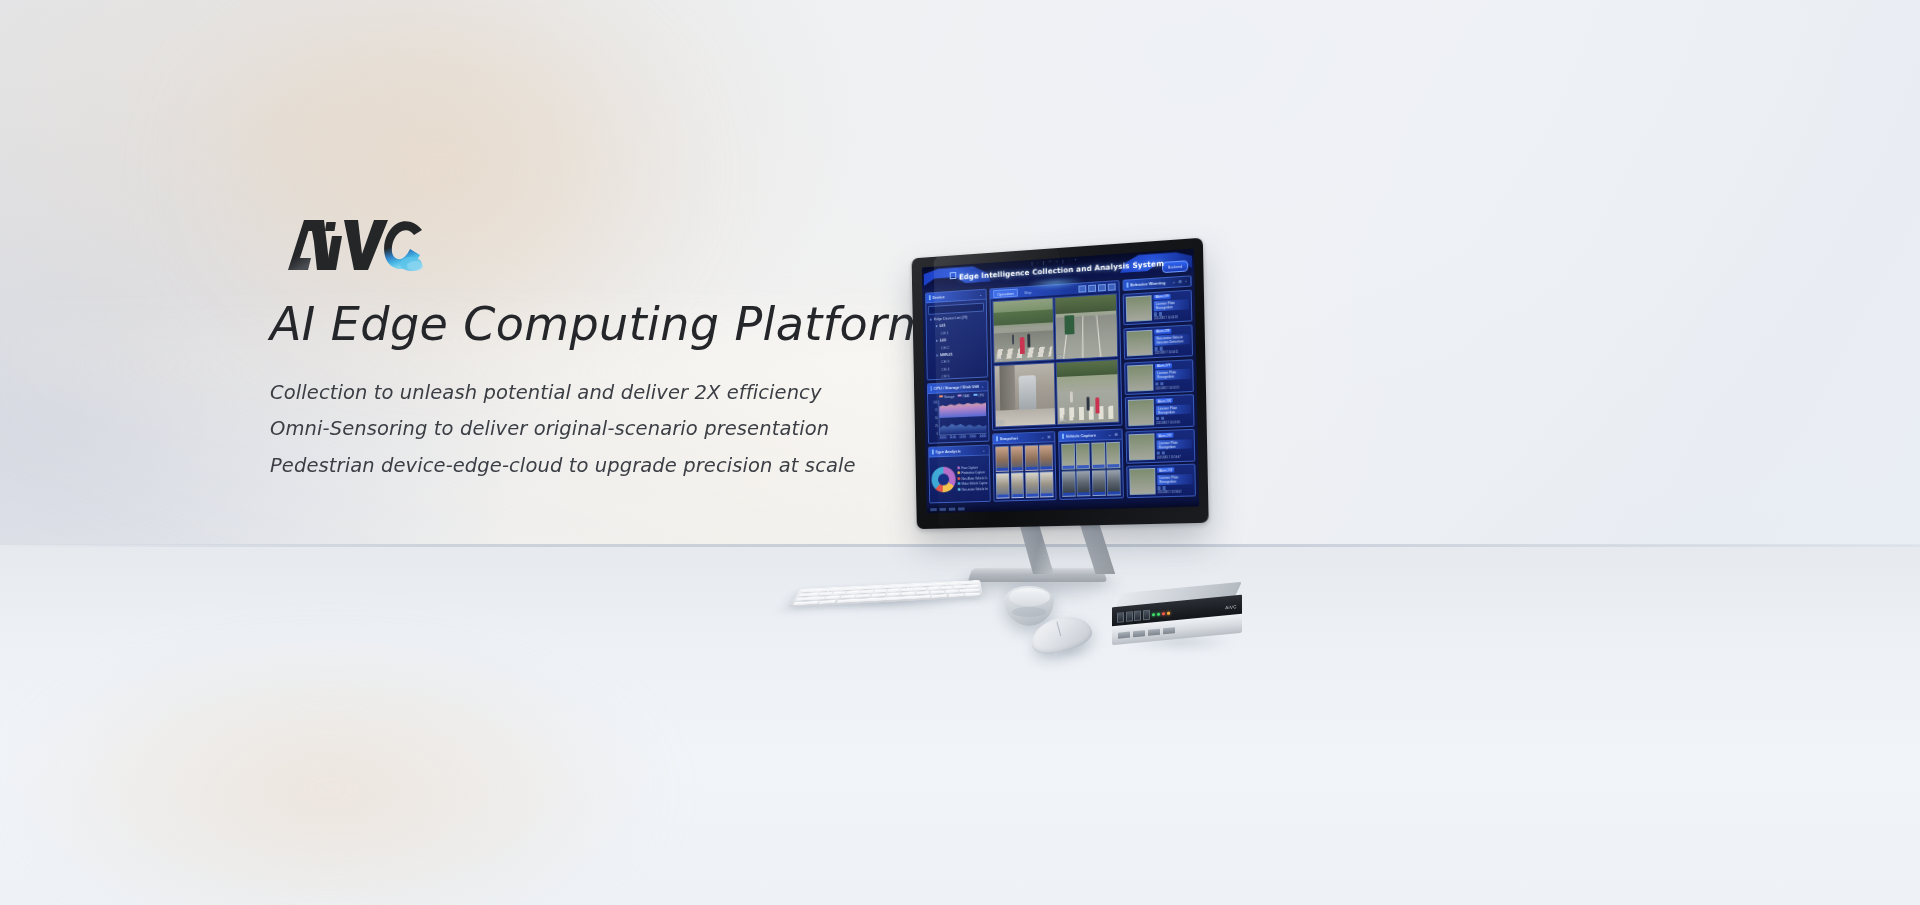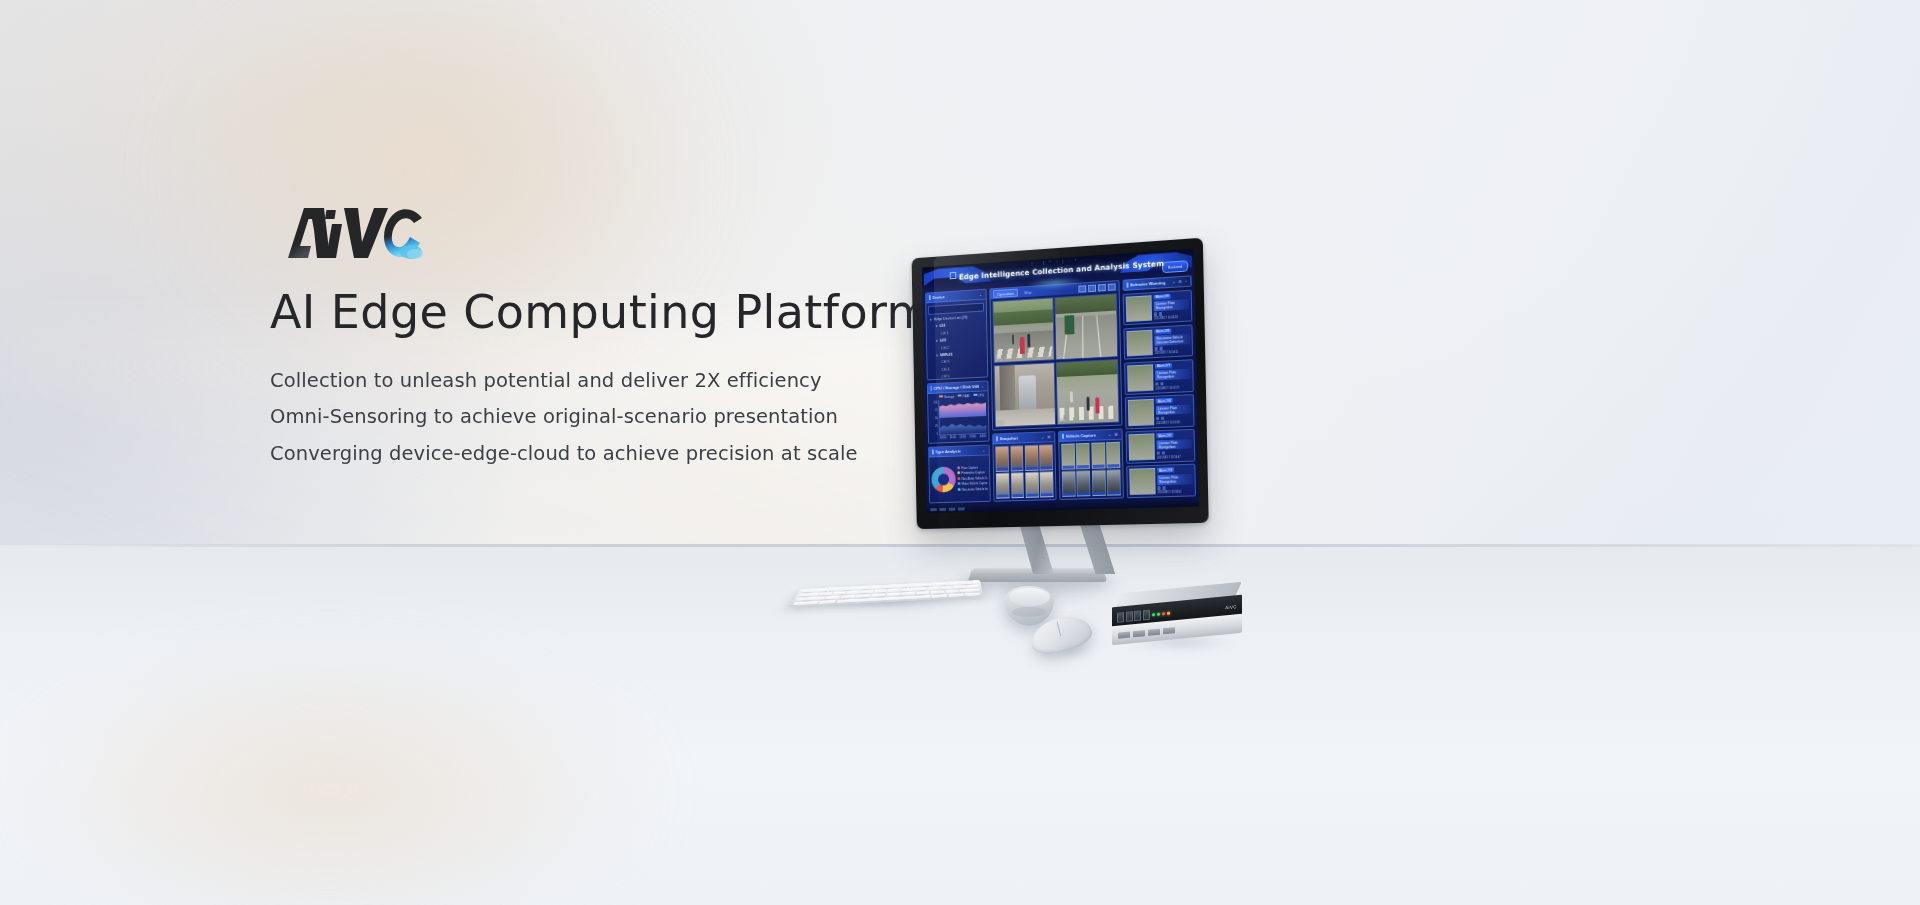--- a/index.html
+++ b/index.html
@@ -44,21 +44,21 @@
     background:linear-gradient(90deg,rgba(198,203,212,0) 0%,rgba(196,202,212,.75) 22%,rgba(190,197,209,.85) 58%,rgba(200,206,216,.25) 100%);
     filter:blur(.6px);pointer-events:none;
   }
   .floor-sheen{
     position:absolute;left:0;width:1100px;bottom:280px;height:300px;
     background:linear-gradient(200deg, rgba(255,252,246,.75) 0%, rgba(246,240,231,.25) 45%, rgba(240,243,248,0) 80%);
     filter:blur(26px);pointer-events:none;
   }
 
   
-  .copy{position:absolute;left:270px;top:200px;width:760px;}
+  .copy{position:absolute;left:270px;top:212px;width:760px;font-style:italic;}
 
   
   .logo{position:relative;height:62px;margin-bottom:26px;}
   .logo svg{display:block;}
 
   .headline{
     font-family:"DejaVu Sans","Liberation Sans",sans-serif;
     font-size:46px;line-height:1.06;font-weight:500;
     letter-spacing:.4px;color:#24262a;margin:0 0 34px 0;white-space:nowrap;
   }
@@ -446,22 +446,22 @@
         <path d="M152 18 C146 10 136 7 128 11 C116 17 111 35 116 47 C120 57 132 60 141 54 C145 51 148 47 150 43 L140 37 C138 41 136 44 133 46 C128 49 123 46 122 40 C121 32 125 22 132 19 C137 17 141 19 144 23 Z" fill="url(#cGrad)"></path>
         <ellipse cx="141" cy="52" rx="11" ry="7" fill="#5cc3ea" opacity="0.85"></ellipse>
         <ellipse cx="145" cy="54" rx="8" ry="5" fill="#8ed8f2" opacity="0.7"></ellipse>
       </svg>
     </div>
 
     <h1 class="headline">AI Edge Computing Platform</h1>
 
     <ul class="bullets">
       <li>Collection to unleash potential and deliver 2X efficiency</li>
-      <li>Omni-Sensoring to achieve original-scenario presentation</li>
-      <li>Converging device-edge-cloud to achieve precision at scale</li>
+      <li>Omni-Sensoring to deliver original-scenario presentation</li>
+      <li>Pedestrian device-edge-cloud to upgrade precision at scale</li>
     </ul>
   </div>
 
   <div class="rig">
 
     <div class="monitor-shadow"></div>
     <div class="base"></div>
     <div class="arm"></div>
     <div class="arm2"></div>
 

